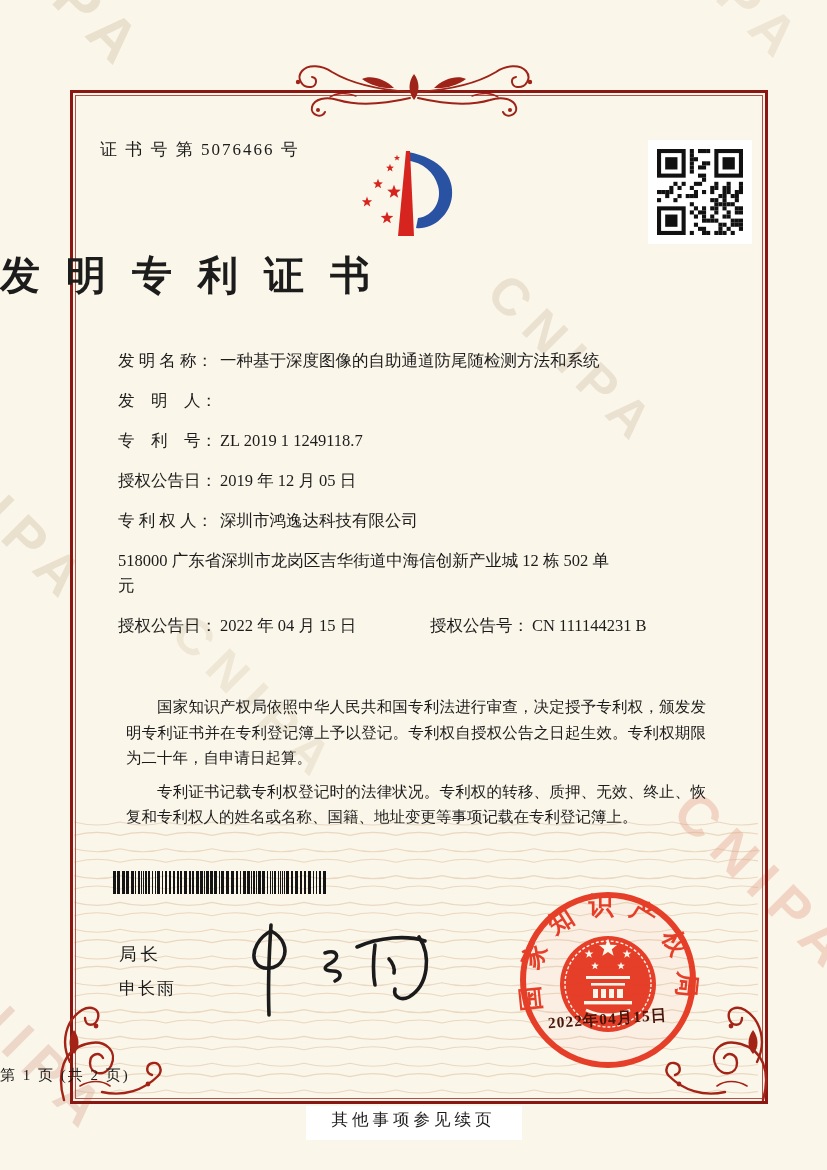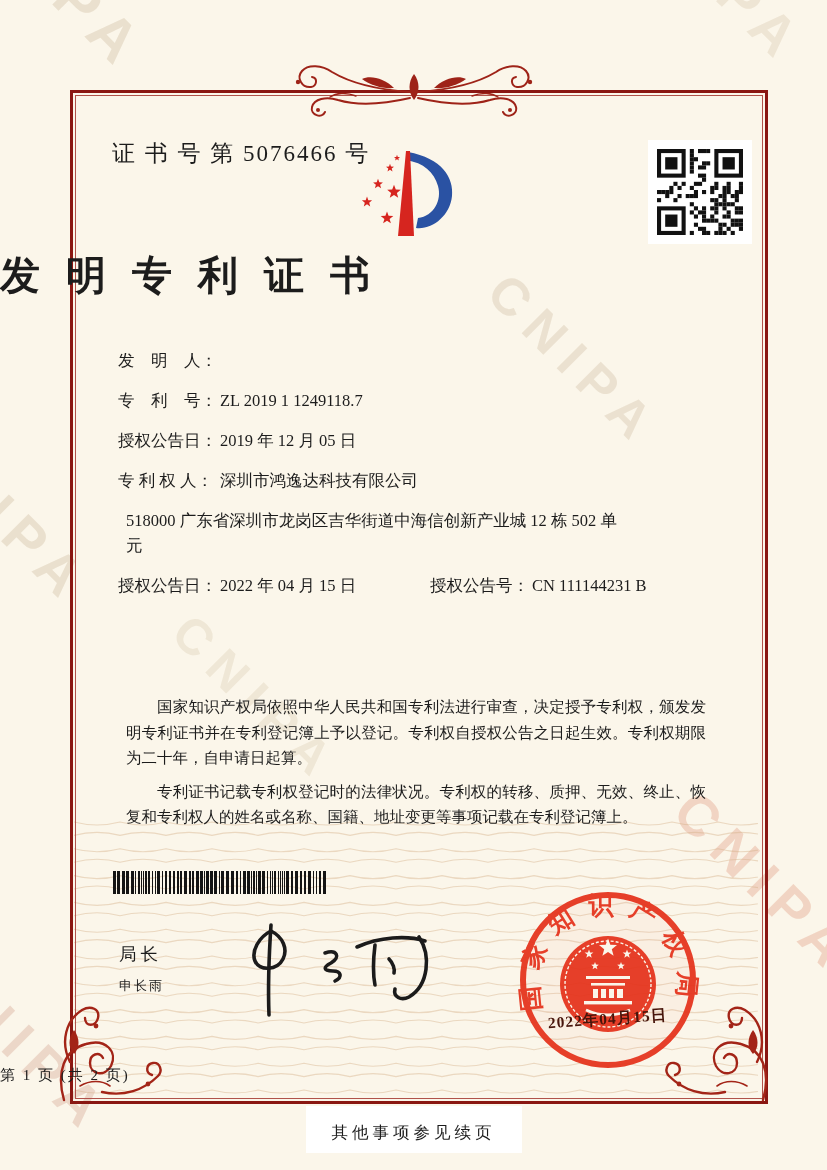--- a/index.html
+++ b/index.html
@@ -9,44 +9,44 @@
   
   .wm{position:absolute;font-family:"Liberation Sans","DejaVu Sans",sans-serif;
       font-weight:bold;color:rgba(202,182,156,.35);transform:rotate(45deg);
       letter-spacing:12px;pointer-events:none;white-space:nowrap;}
   
   .frame{position:absolute;left:70px;top:90px;width:692px;height:1008px;
          border:3px solid #8a1712;}
   .frame-inner{position:absolute;left:2px;top:2px;right:2px;bottom:2px;
          border:1px solid #b0524a;}
   
-  .cert-no{left:112px;top:138px;font-size:23px;letter-spacing:2px;}
+  .cert-no{left:100px;top:138px;font-size:17px;letter-spacing:2px;}
   
   .title{left:0;top:248px;width:827px;font-size:40px;
          font-weight:bold;letter-spacing:8px;}
   
   .fields{left:118px;top:348px;width:600px;}
   .frow{display:flex;margin-bottom:15px;font-size:16.5px;line-height:25px;}
   .flabel{flex:0 0 102px;white-space:nowrap;}
   .fvalue{flex:1;}
   .grant-row{display:flex;}
   .grant-left{width:312px;display:flex;}
   .grant-right{display:flex;align-items:center;}
   
   .paras{left:118px;top:686px;width:596px;font-size:15.5px;line-height:25.5px;
          text-align:justify;}
   .paras p{margin:8px;text-indent:2em;}
   
   .sig-title{left:119px;top:942px;font-size:17.5px;letter-spacing:4px;font-family:"Liberation Sans","DejaVu Sans",sans-serif;text-align:center;}
-  .sig-name{left:119px;top:977px;font-size:13px;letter-spacing:2px;font-family:Liberation Sans, sans-serif;}
+  .sig-name{left:119px;top:977px;font-size:17px;letter-spacing:2px;font-family:Liberation Sans, sans-serif;}
   .seal-date{left:505px;top:1009px;width:205px;text-align:center;font-size:15.5px;
              font-weight:bold;color:#47150b;transform:rotate(-4deg);letter-spacing:1px;}
   .page-info{left:0;top:1066px;width:827px;font-size:15px;letter-spacing:2px;}
   .cont-note{left:0;top:1106px;width:827px;text-align:center;}
-  .cont-note span{display:inline-block;background:#ffffff;padding:16px 26px 9px 26px;
+  .cont-note span{display:inline-block;background:#ffffff;padding:3px 26px 9px 26px;
                   font-size:16.5px;letter-spacing:4px;}
   .qr-box{left:648px;top:140px;width:104px;height:104px;background:#ffffff;}
   svg{display:block;}
 </style>
 </head>
 <body>
 
 <div class="wm" style="left:-70px;top:-60px;font-size:60px;">CNIPA</div>
 <div class="wm" style="left:600px;top:-60px;font-size:56px;color:rgba(210,192,165,.32);">CNIPA</div>
 <div class="wm" style="left:465px;top:330px;font-size:52px;color:rgba(212,196,170,.4);">CNIPA</div>
@@ -253,36 +253,40 @@
       <rect x="0" y="57.333333333333336" width="28.666666666666664" height="28.666666666666664" fill="#111"></rect>
       <rect x="4.095238095238095" y="61.42857142857143" width="20.476190476190474" height="20.476190476190474" fill="#fff"></rect>
       <rect x="8.19047619047619" y="65.52380952380952" width="12.285714285714285" height="12.285714285714285" fill="#111"></rect>
     </svg>
 </div>
 
 <div class="abs title">发 明 专 利 证 书</div>
 
 <div class="abs fields">
   <div class="frow">
+    <span class="flabel">发 明 名 称：</span>
+    <span class="fvalue">一种基于深度图像的自助通道防尾随检测方法和系统</span>
+  </div>
+  <div class="frow">
     <span class="flabel">发　明　人：</span>
   </div>
   <div class="frow">
     <span class="flabel">专　利　号：</span>
     <span class="fvalue">ZL 2019 1 1249118.7</span>
   </div>
   <div class="frow">
     <span class="flabel">授权公告日：</span>
     <span class="fvalue">2019 年 12 月 05 日</span>
   </div>
   <div class="frow">
     <span class="flabel">专 利 权 人：</span>
     <span class="fvalue">深圳市鸿逸达科技有限公司</span>
   </div>
   <div class="frow">
-    <span class="fvalue" style="max-width:498px;margin-left:8px;">518000 广东省深圳市龙岗区吉华街道中海信创新产业城 12 栋 502 单元</span>
+    <span class="fvalue" style="max-width:498px;">518000 广东省深圳市龙岗区吉华街道中海信创新产业城 12 栋 502 单元</span>
   </div>
   <div class="frow grant-row">
     <span class="grant-left">
       <span class="flabel">授权公告日：</span>
       <span>2022 年 04 月 15 日</span>
     </span>
     <span class="grant-right">
       <span class="flabel">授权公告号：</span>
       <span>CN 111144231 B</span>
     </span>

